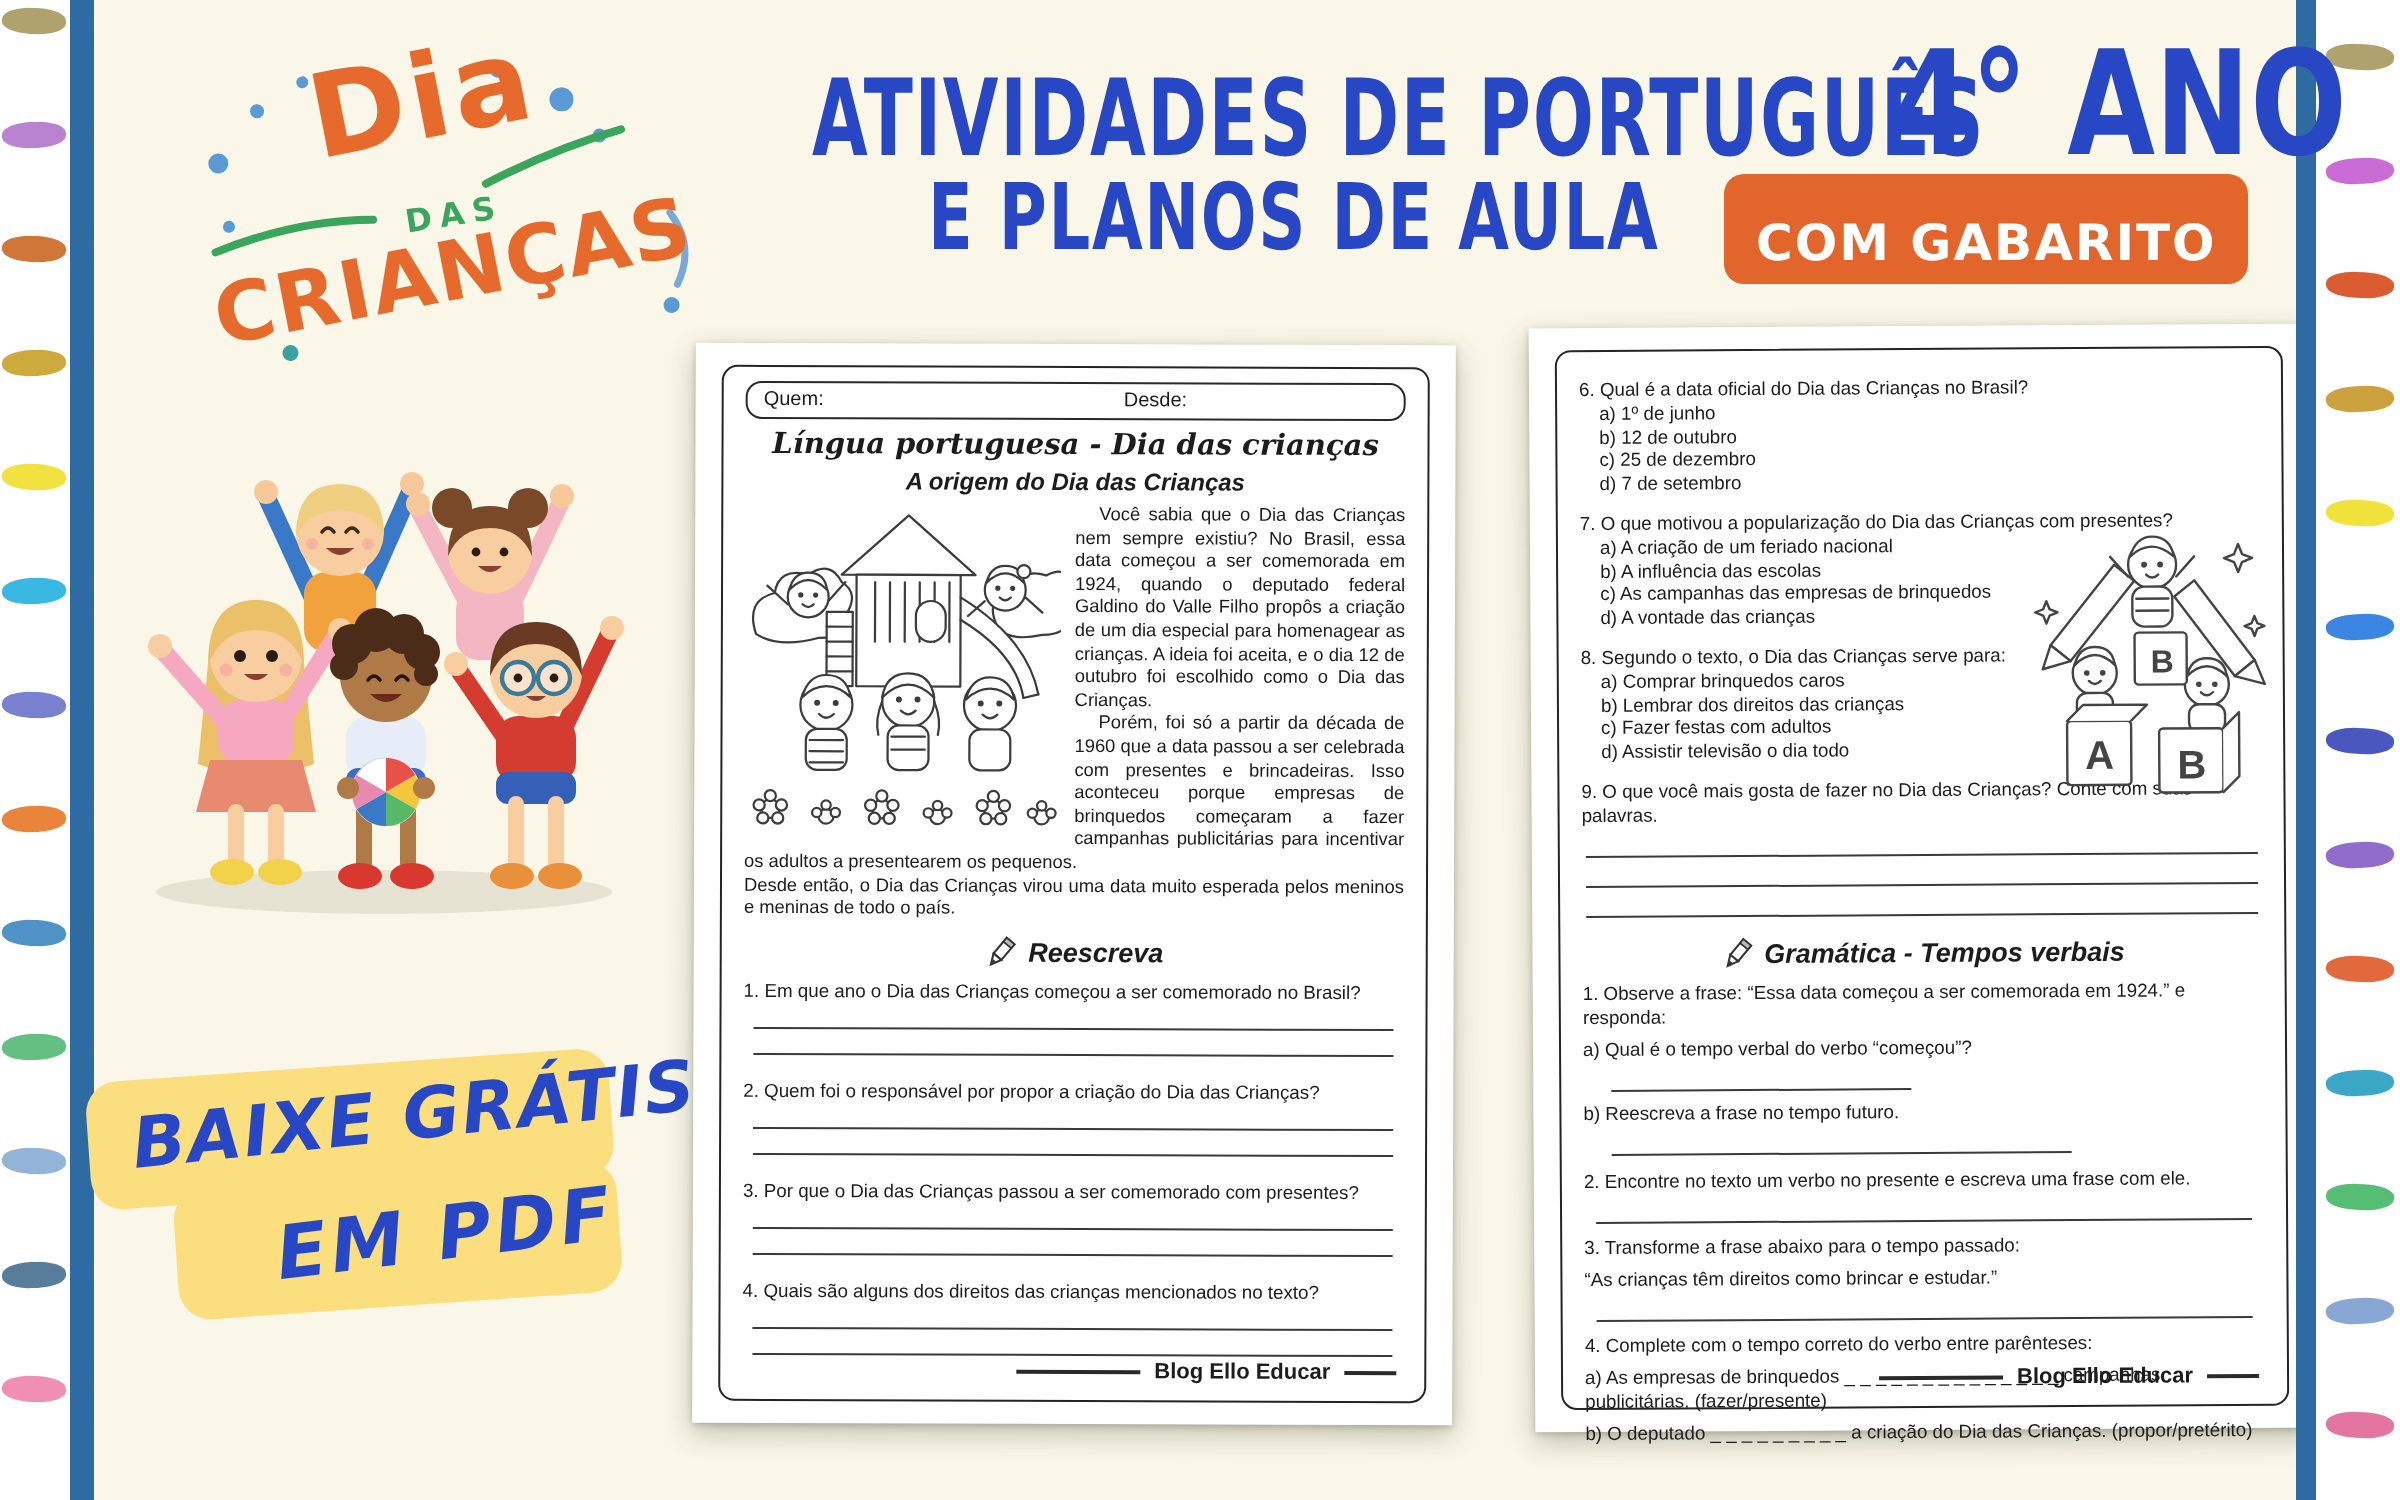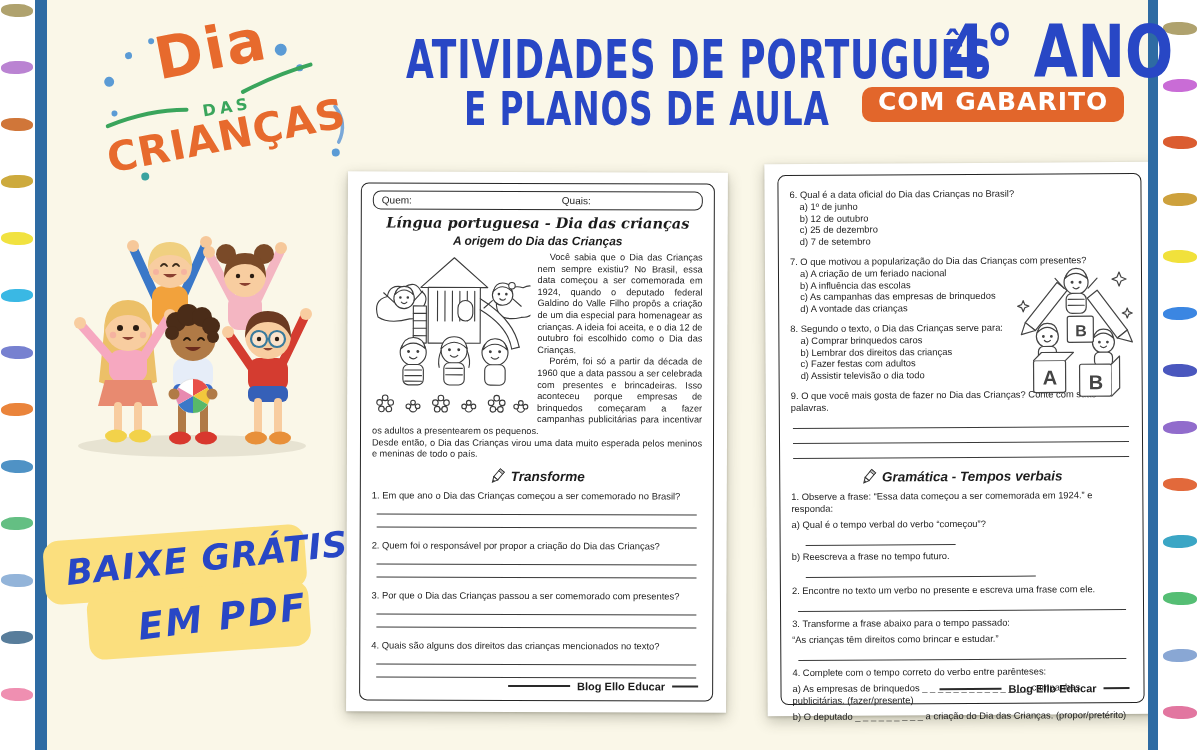--- a/index.html
+++ b/index.html
@@ -22,21 +22,21 @@
   .logo-word { position:absolute; font-family:"DejaVu Sans", sans-serif; font-weight:800; color:var(--logo-orange,#e76a2d); white-space:nowrap; }
   .logo-dia { left:62px; top:0px; font-size:58px; transform:rotate(-5deg); letter-spacing:2px; }
   .logo-das { left:104px; top:84px; font-size:16px; color:var(--logo-green,#3aa55c); letter-spacing:4px; transform:rotate(-3deg); text-transform:uppercase; }
   .logo-criancas { left:-4px; top:98px; width:258px; font-size:41px; text-align:center; transform:rotate(-5deg); letter-spacing:1px; text-transform:uppercase; }
 
   
   .title1, .title2, .grade { position:absolute; color:var(--blue,#2847c5); font-family:"DejaVu Sans", sans-serif; font-weight:800; white-space:nowrap; z-index:4; }
   .title1 { left:406px; top:28px; font-size:45px; transform:scale(.80,1.18); transform-origin:left top; letter-spacing:1px; }
   .title2 { left:464px; top:82px; font-size:41px; transform:scale(.80,1.12); transform-origin:left top; letter-spacing:1px; }
   .grade  { left:946px; top:10px; font-size:66px; transform:scale(.86,1.10); transform-origin:left top; }
-  .gabarito { position:absolute; left:862px; top:87px; background:var(--orange,#e2662b); color:#fff; font-family:"DejaVu Sans", sans-serif; font-weight:800; font-size:25px; padding:0 16px 6px; border-radius:10px; letter-spacing:1px; z-index:4; }
+  .gabarito { position:absolute; left:862px; top:87px; background:var(--orange,#e2662b); color:#fff; font-family:"DejaVu Sans", sans-serif; font-weight:800; font-size:25px; padding:20px 16px 6px; border-radius:10px; letter-spacing:1px; z-index:4; }
 
   
   .kids { position:absolute; left:50px; top:196px; z-index:2; }
 
   
   .promo { position:absolute; left:44px; top:514px; width:280px; height:160px; transform:rotate(-4deg); z-index:4; }
   .promo .blob1 { position:absolute; left:2px; top:18px; width:262px; height:64px; background:var(--yellow,#fbdf7e); border-radius:16px; }
   .promo .blob2 { position:absolute; left:42px; top:74px; width:222px; height:66px; background:var(--yellow,#fbdf7e); border-radius:16px; }
   .promo-line { position:absolute; color:var(--blue,#2847c5); font-family:"DejaVu Sans", sans-serif; font-weight:800; font-style:italic; text-transform:uppercase; white-space:nowrap; }
   .promo-l1 { left:24px; top:26px; font-size:35px; transform:rotate(-2deg); letter-spacing:1px; }
@@ -253,21 +253,21 @@
     <div class="blob1"></div>
     <div class="blob2"></div>
     <div class="promo-line promo-l1">Baixe grátis</div>
     <div class="promo-line promo-l2">em PDF</div>
   </div>
 
   <div class="page page-left">
     <div class="frame">
       <div class="namebox">
         <span>Quem:</span>
-        <span class="date">Quais:</span>
+        <span class="date">Desde:</span>
       </div>
       <div class="ws-title">Língua portuguesa - Dia das crianças</div>
       <div class="ws-subtitle">A origem do Dia das Crianças</div>
 
       <div class="reading">
         <svg class="scene" viewBox="0 0 170 182">
           <g stroke="#3c3c3c" stroke-width="1.2" fill="#fff" stroke-linecap="round" stroke-linejoin="round">
             <path d="M6 70 q-6 -18 10 -22 q2 -14 18 -10 q12 -8 18 4 q10 6 2 18 q2 12 -14 12 q-22 6 -34 -2z"></path>
             <path d="M136 66 q-8 -16 8 -20 q4 -12 18 -8 q12 -6 14 6 q8 8 -2 16 q0 10 -14 10 q-18 4 -24 -4z"></path>
             <polygon points="88,6 124,38 52,38"></polygon>
@@ -357,21 +357,21 @@
 
       <div class="sec-head">
         <svg width="17" height="17" viewBox="0 0 20 20">
           <g transform="rotate(40 10 10)">
             <rect x="7" y="1" width="6" height="12" fill="#fff" stroke="#333" stroke-width="1.2"></rect>
             <path d="M7 13 L10 19 L13 13 Z" fill="#fff" stroke="#333" stroke-width="1.2"></path>
             <path d="M9 15.8 L10 19 L11 15.8 Z" fill="#333"></path>
             <rect x="7" y="1" width="6" height="3" fill="#bbb" stroke="#333" stroke-width="1"></rect>
           </g>
         </svg>
-        <span class="t">Transforme</span>
+        <span class="t">Reescreva</span>
       </div>
 
       <div class="q">1. Em que ano o Dia das Crianças começou a ser comemorado no Brasil?</div>
       <div class="lines2">
           <div></div>
           <div></div>
         </div>
       <div class="qgap"></div>
       <div class="q">2. Quem foi o responsável por propor a criação do Dia das Crianças?</div>
       <div class="lines2">

